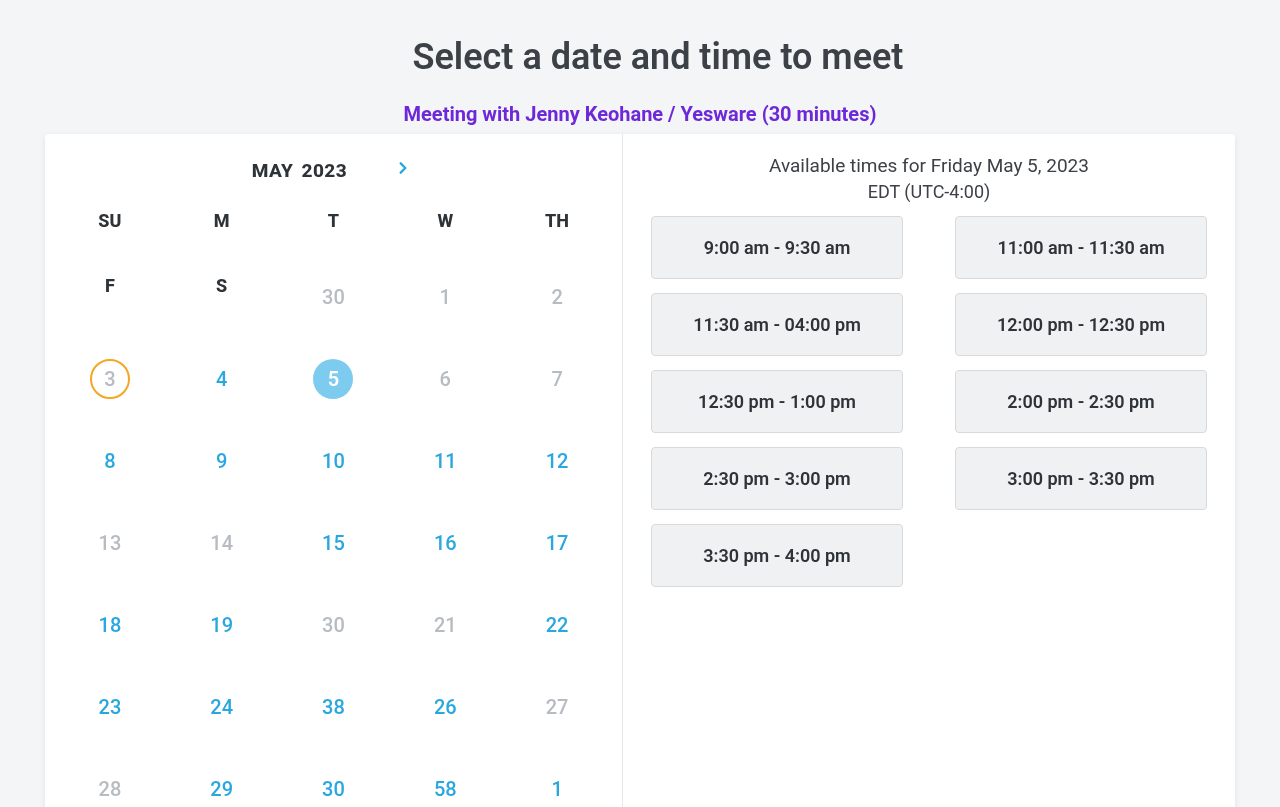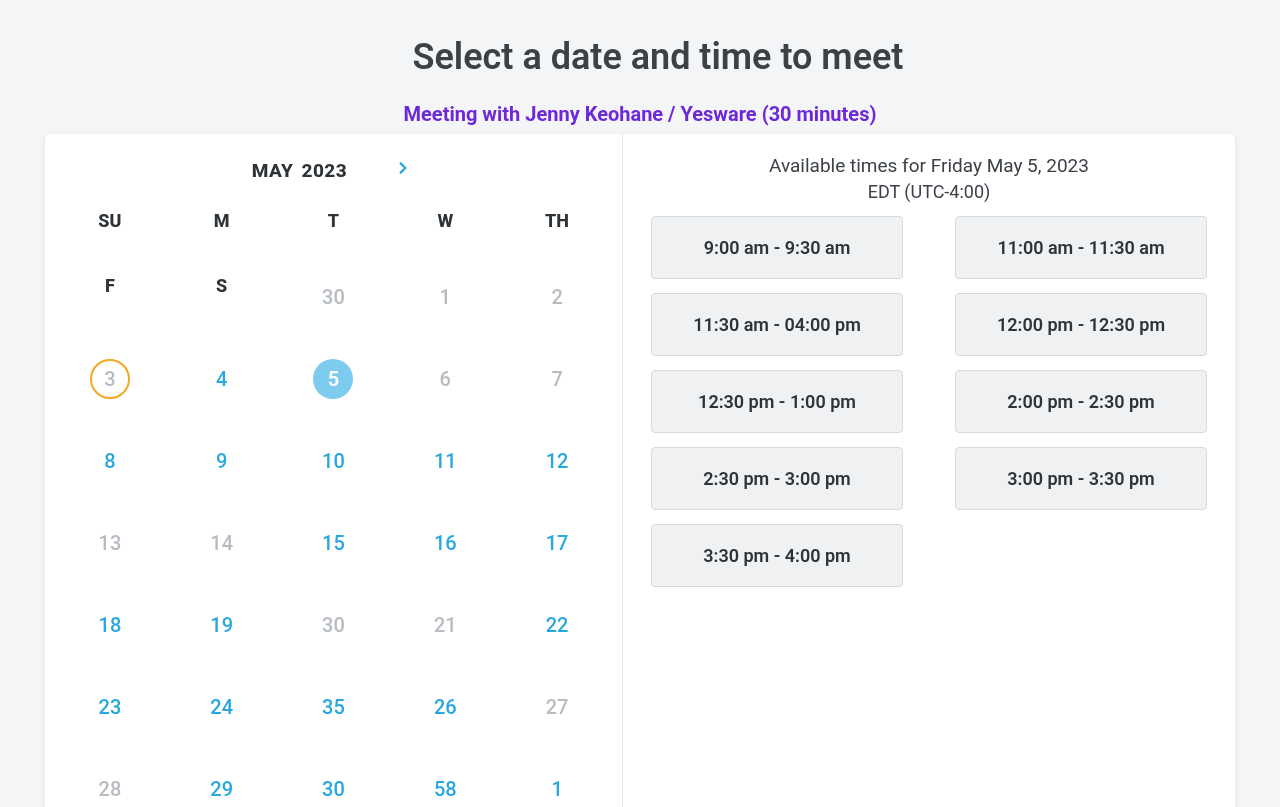--- a/index.html
+++ b/index.html
@@ -213,21 +213,21 @@
           <div class="cal-day available"><span class="day-inner">15</span></div>
           <div class="cal-day available"><span class="day-inner">16</span></div>
           <div class="cal-day available"><span class="day-inner">17</span></div>
           <div class="cal-day available"><span class="day-inner">18</span></div>
           <div class="cal-day available"><span class="day-inner">19</span></div>
           <div class="cal-day"><span class="day-inner">30</span></div>
           <div class="cal-day"><span class="day-inner">21</span></div>
           <div class="cal-day available"><span class="day-inner">22</span></div>
           <div class="cal-day available"><span class="day-inner">23</span></div>
           <div class="cal-day available"><span class="day-inner">24</span></div>
-          <div class="cal-day available"><span class="day-inner">35</span></div>
+          <div class="cal-day available"><span class="day-inner">38</span></div>
           <div class="cal-day available"><span class="day-inner">26</span></div>
           <div class="cal-day"><span class="day-inner">27</span></div>
           <div class="cal-day"><span class="day-inner">28</span></div>
           <div class="cal-day available"><span class="day-inner">29</span></div>
           <div class="cal-day available"><span class="day-inner">30</span></div>
           <div class="cal-day available"><span class="day-inner">58</span></div>
           <div class="cal-day available"><span class="day-inner">1</span></div>
           <div class="cal-day available"><span class="day-inner">2</span></div>
           <div class="cal-day"><span class="day-inner">3</span></div>
           <div class="cal-day"><span class="day-inner">4</span></div>

